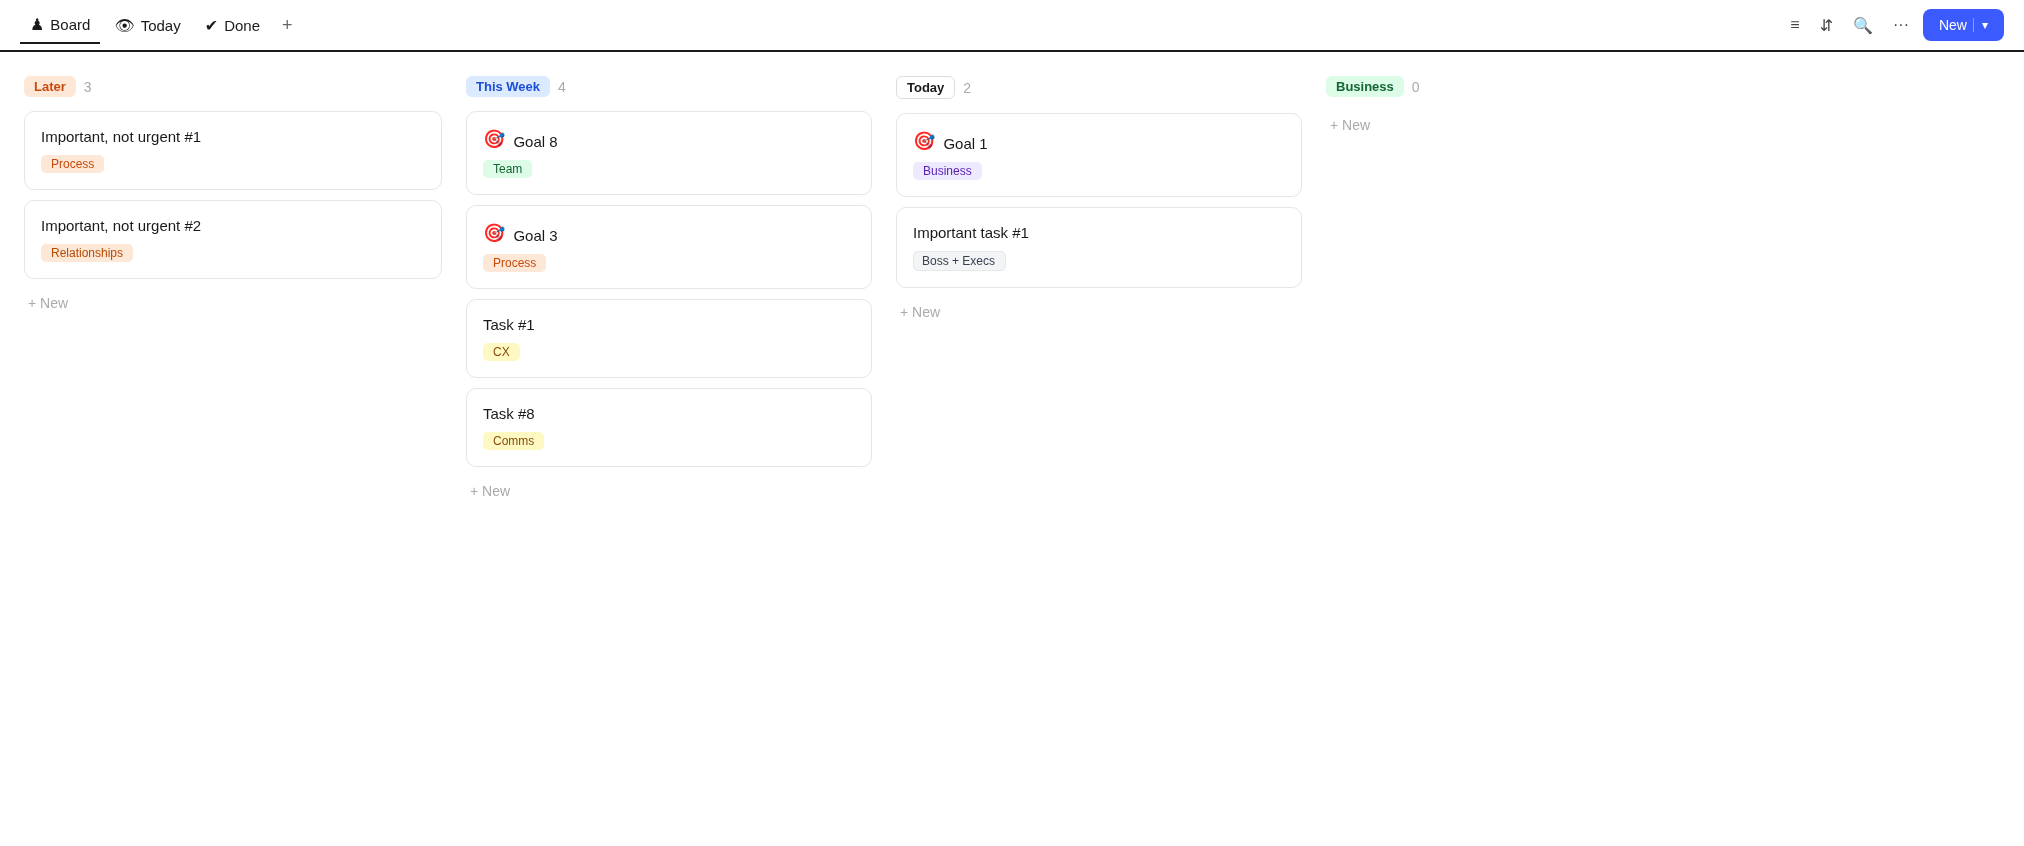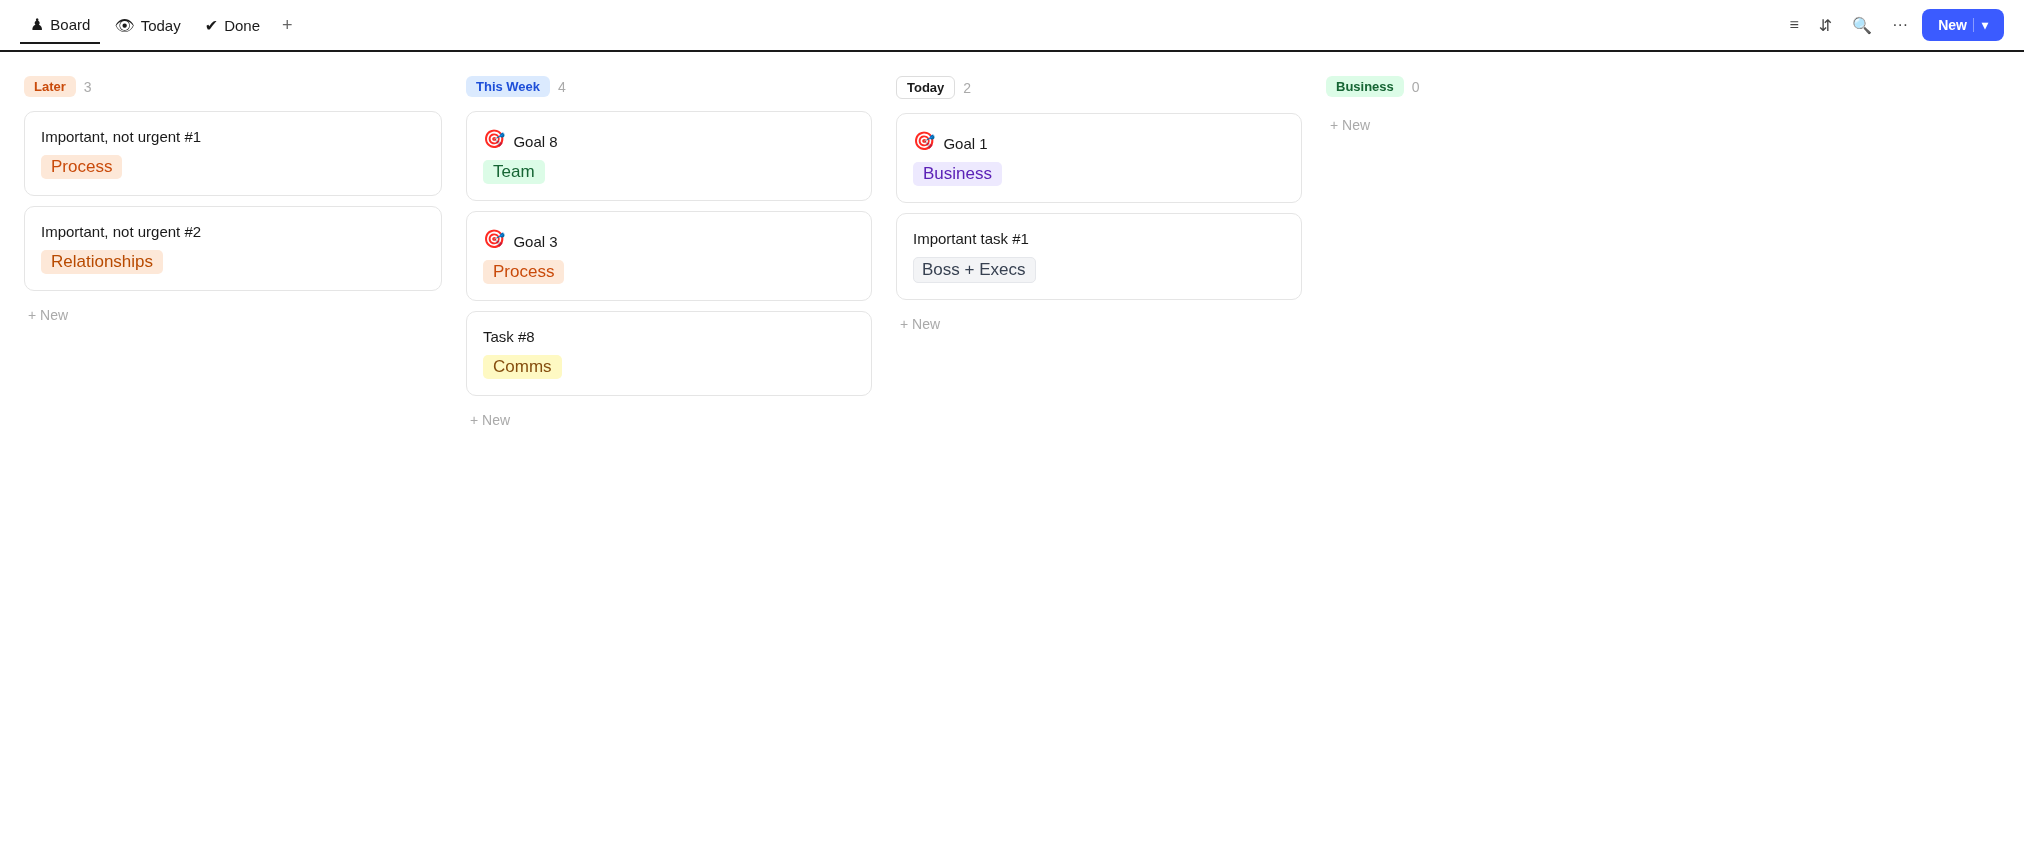--- a/index.html
+++ b/index.html
@@ -60,21 +60,21 @@
       font-size: 16px;
       border-radius: 6px;
     }
     .new-btn {
       background: #3b5bff;
       color: #fff;
       border: none;
       border-radius: 8px;
       padding: 8px 16px;
       font-size: 14px;
-      font-weight: 700;
+      font-weight: 400;
       cursor: pointer;
       display: flex;
       align-items: center;
       gap: 6px;
     }
     .new-btn .chevron {
       border-left: 1px solid rgba(255,255,255,0.4);
       padding-left: 8px;
       font-size: 12px;
     }
@@ -132,21 +132,21 @@
       margin-bottom: 10px;
     }
     .card-title .goal-icon {
       font-size: 18px;
     }
 
     .tag {
       display: inline-block;
       padding: 2px 10px;
       border-radius: 5px;
-      font-size: 17px;
+      font-size: 12px;
       font-weight: 500;
     }
     .tag.process { background: #fde8d8; color: #c94a0a; }
     .tag.relationships { background: #fde8d8; color: #b84a00; }
     .tag.misc { background: #fde8d8; color: #b84a00; }
     .tag.team { background: #dcfce7; color: #166534; }
     .tag.cx { background: #fef9c3; color: #854d0e; }
     .tag.comms { background: #fef9c3; color: #854d0e; }
     .tag.business { background: #ede9fe; color: #5b21b6; }
     .tag.boss { background: #f3f4f6; color: #374151; border: 1px solid #e5e7eb; padding-left: 8px; }
@@ -222,20 +222,23 @@
       </div>
       <div class="card"><div class="card-title">
           <span class="goal-icon">🎯</span>
           <span>Goal 8</span>
         </div><span class="tag team">Team</span></div>
       <div class="card"><div class="card-title">
           <span class="goal-icon">🎯</span>
           <span>Goal 3</span>
         </div><span class="tag process">Process</span></div>
       <div class="card"><div class="card-title">
+          <span>Task #1</span>
+        </div><span class="tag cx">CX</span></div>
+      <div class="card"><div class="card-title">
           <span>Task #8</span>
         </div><span class="tag comms">Comms</span></div>
       <div class="add-new">+ New</div>
     </div>
     <div class="column">
       <div class="column-header">
         <span class="col-label today">Today</span>
         <span class="col-count">2</span>
       </div>
       <div class="card"><div class="card-title">

